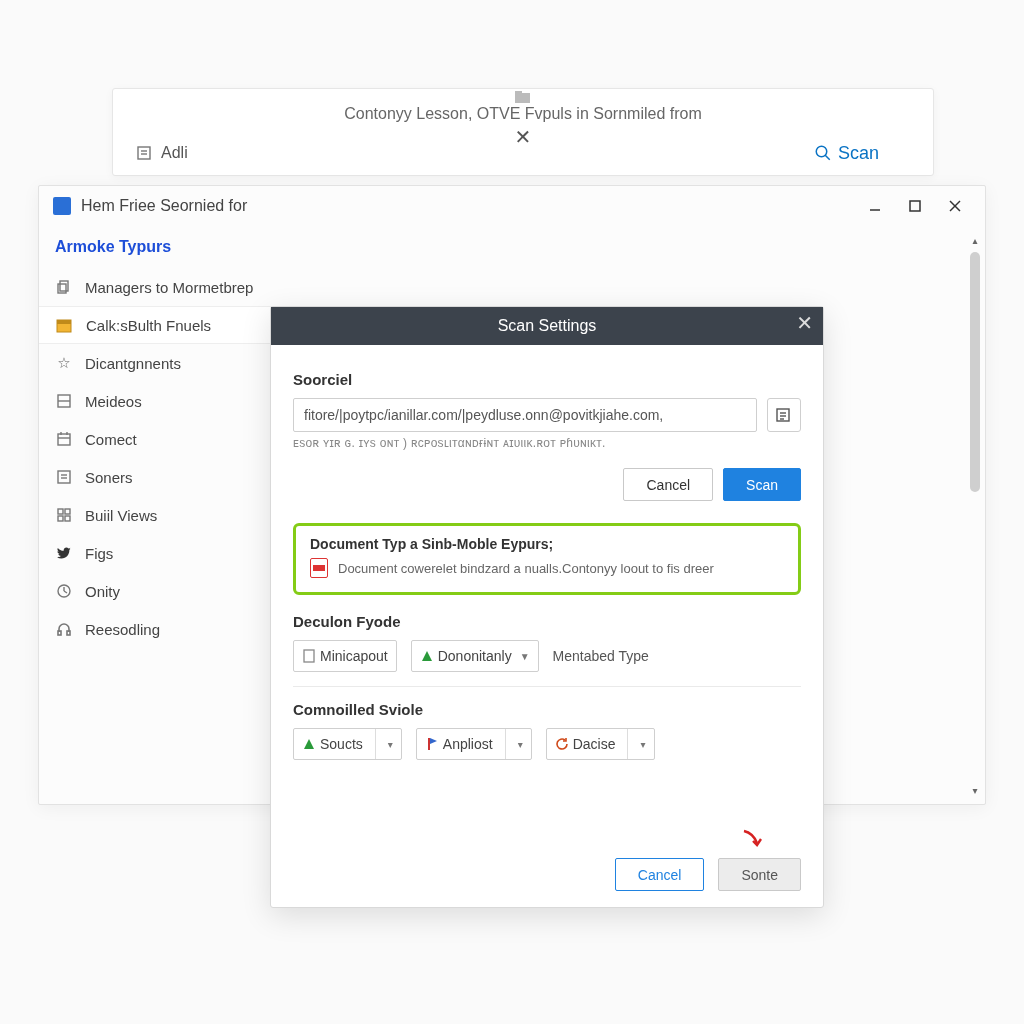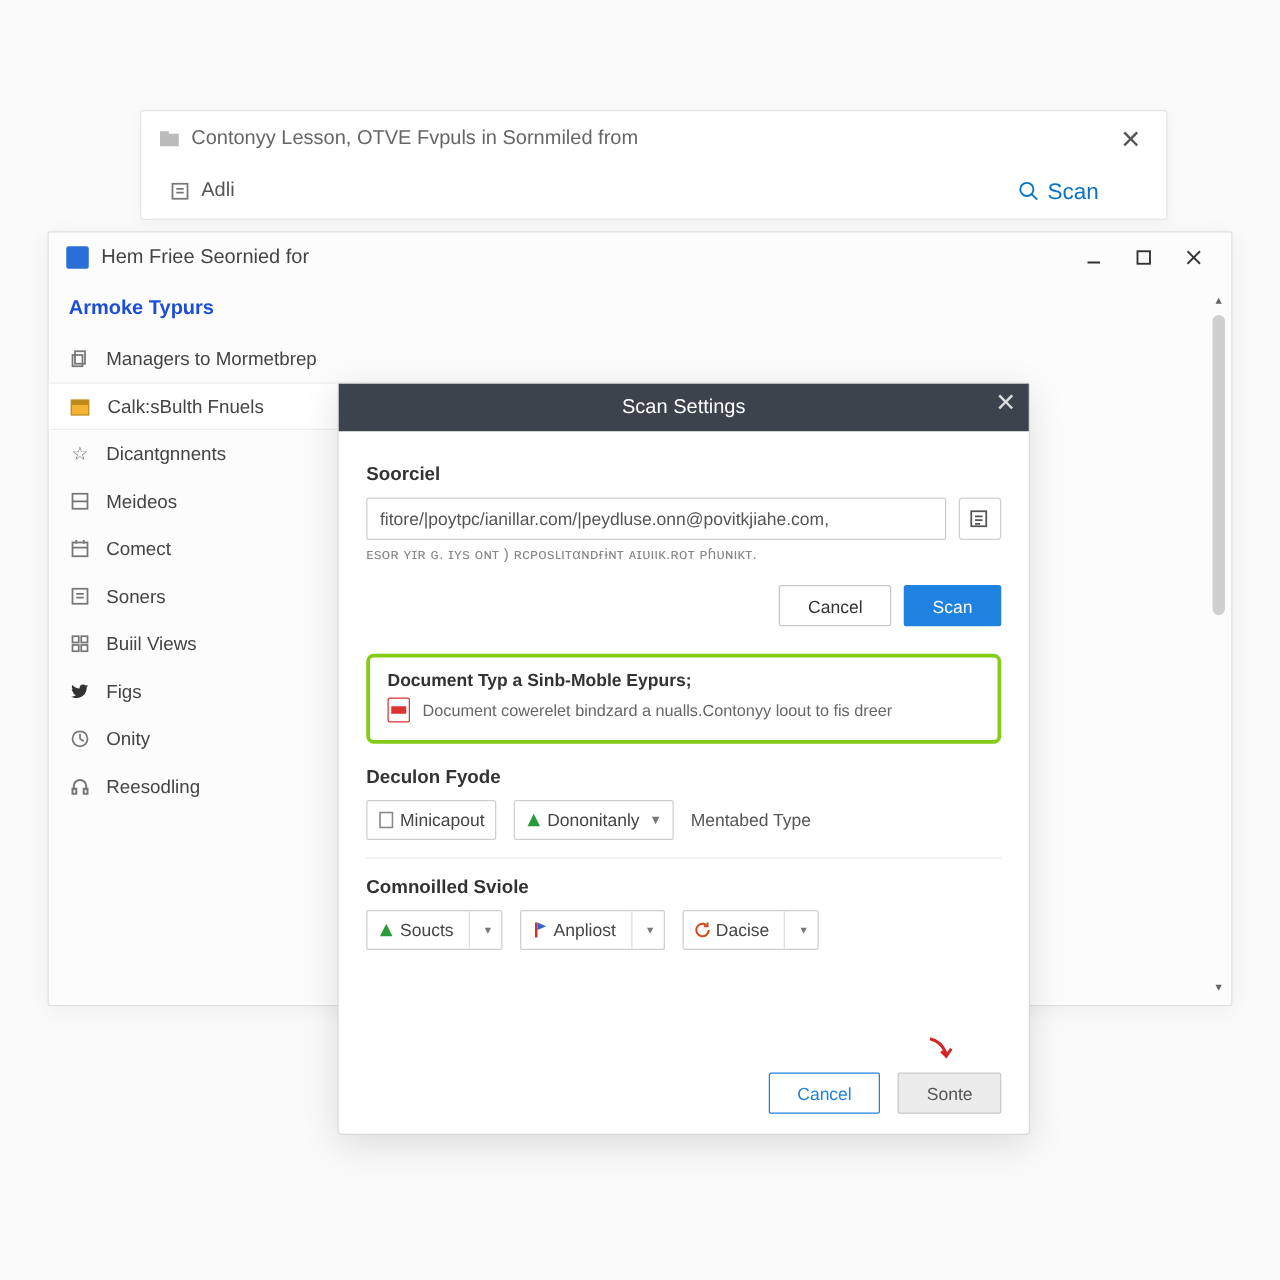--- a/index.html
+++ b/index.html
@@ -11,20 +11,21 @@
   top: 88px; left: 112px;
   width: 822px; height: 88px;
   background: #fff;
   border: 1px solid #e6e6e6;
   border-radius: 3px;
   box-shadow: 0 2px 10px rgba(0,0,0,0.04);
 }
 .back-window .titlebar {
   display: flex; align-items: center; height: 44px; padding: 0 14px;
   color: #555;
+  flex-direction: column;
 }
 .back-window .titlebar .title { font-size: 16px; color: #666; }
 .back-window .titlebar .spacer { flex: 1; }
 .back-window .titlebar .close-x { font-size: 20px; color: #555; cursor: pointer; padding: 2px 6px; }
 .back-window .row2 {
   display: flex; align-items: center; height: 40px; padding: 0 14px 0 22px;
   color: #555;
 }
 .back-window .row2 .adli { font-size: 16px; color: #555; }
 .back-window .row2 .spacer { flex: 1; }

